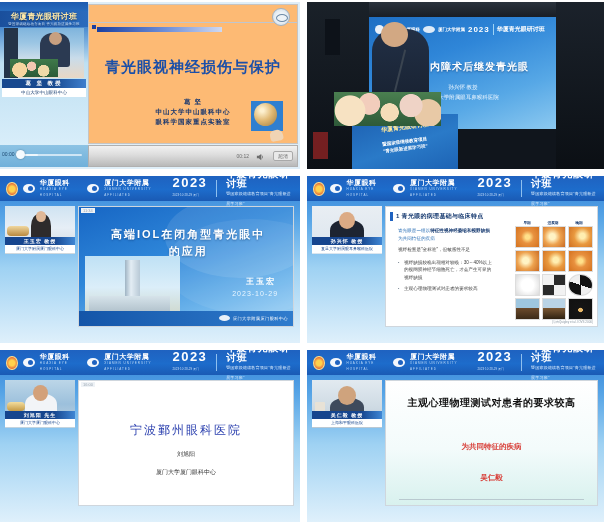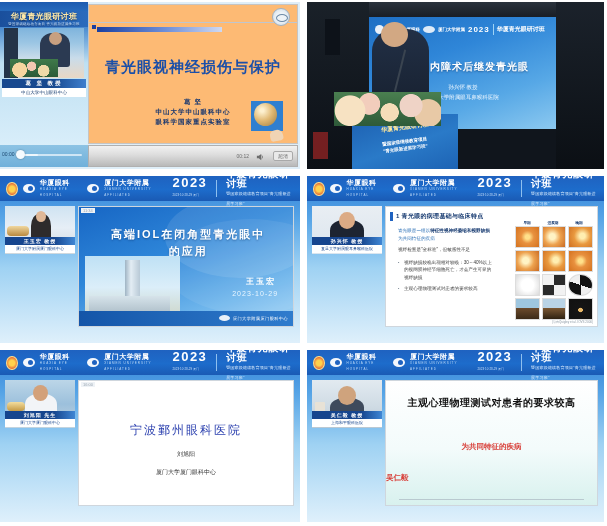--- a/index.html
+++ b/index.html
@@ -236,21 +236,21 @@
   .s5-o{position:absolute;left:0;right:0;top:70%;text-align:center;color:#333;font-size:6px;
         font-family:"Liberation Serif","DejaVu Serif",serif;}
 
   
   .s6{position:absolute;inset:0;
       background:linear-gradient(180deg,#ffffff 0%,#f3fbfb 55%,#d8f1ee 100%);}
   .s6-title{position:absolute;left:4%;right:4%;top:12%;text-align:center;color:#111111;
             font-size:10px;font-weight:bold;letter-spacing:.5px;}
   .s6-org{position:absolute;left:0;right:0;top:48%;text-align:center;color:#d8403a;
           font-size:7.5px;line-height:12px;font-weight:bold;}
-  .s6-auth{position:absolute;left:0;right:0;top:74%;text-align:left;color:#d8403a;
+  .s6-auth{position:absolute;left:0;right:0;top:74%;text-align:center;color:#d8403a;
            font-size:7.5px;font-weight:bold;}
   .s6-rule{position:absolute;left:6%;right:6%;bottom:4%;height:1px;background:#b9c9cf;}
 
   .cam-p{position:absolute;border-radius:40% 40% 6px 6px;}
 </style>
 </head>
 <body>
 
 <div class="grid">
 

